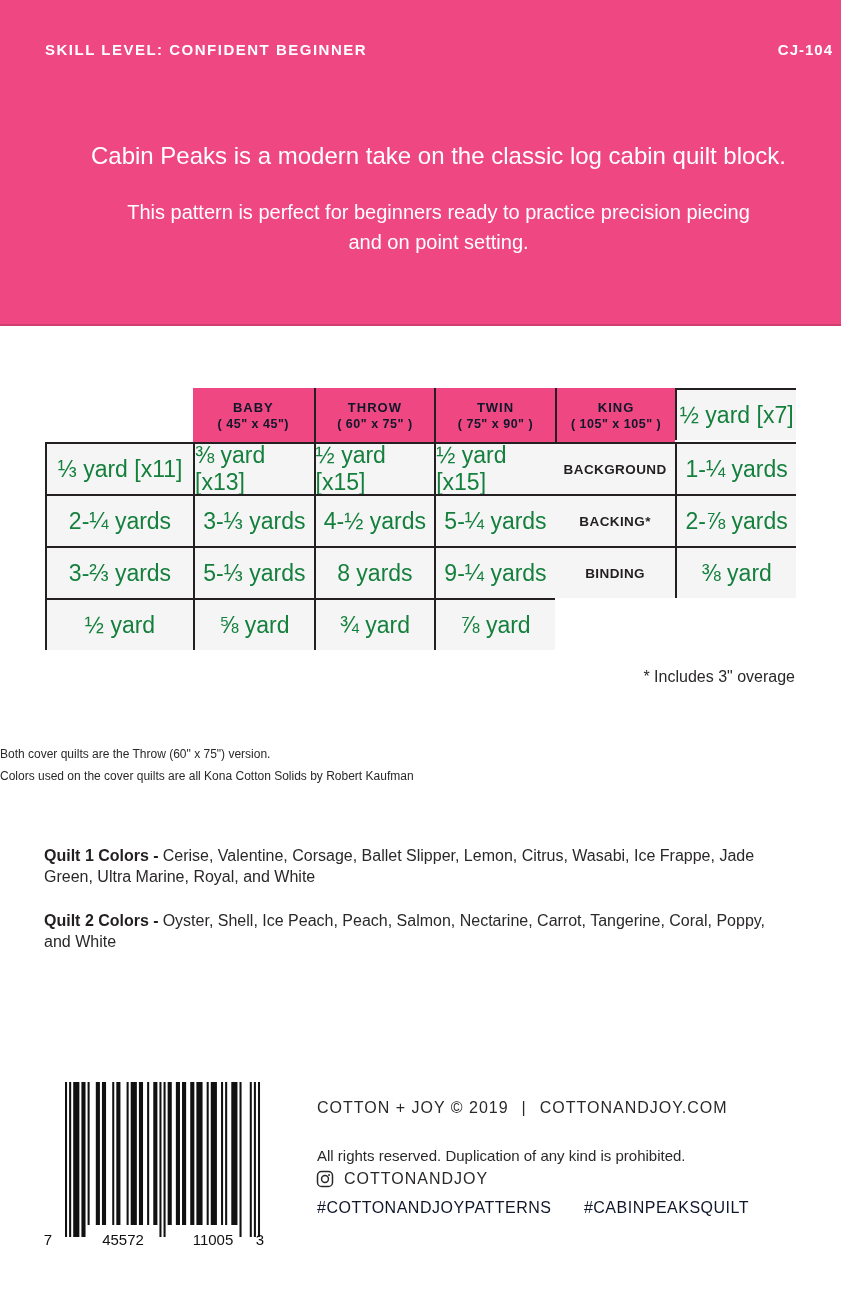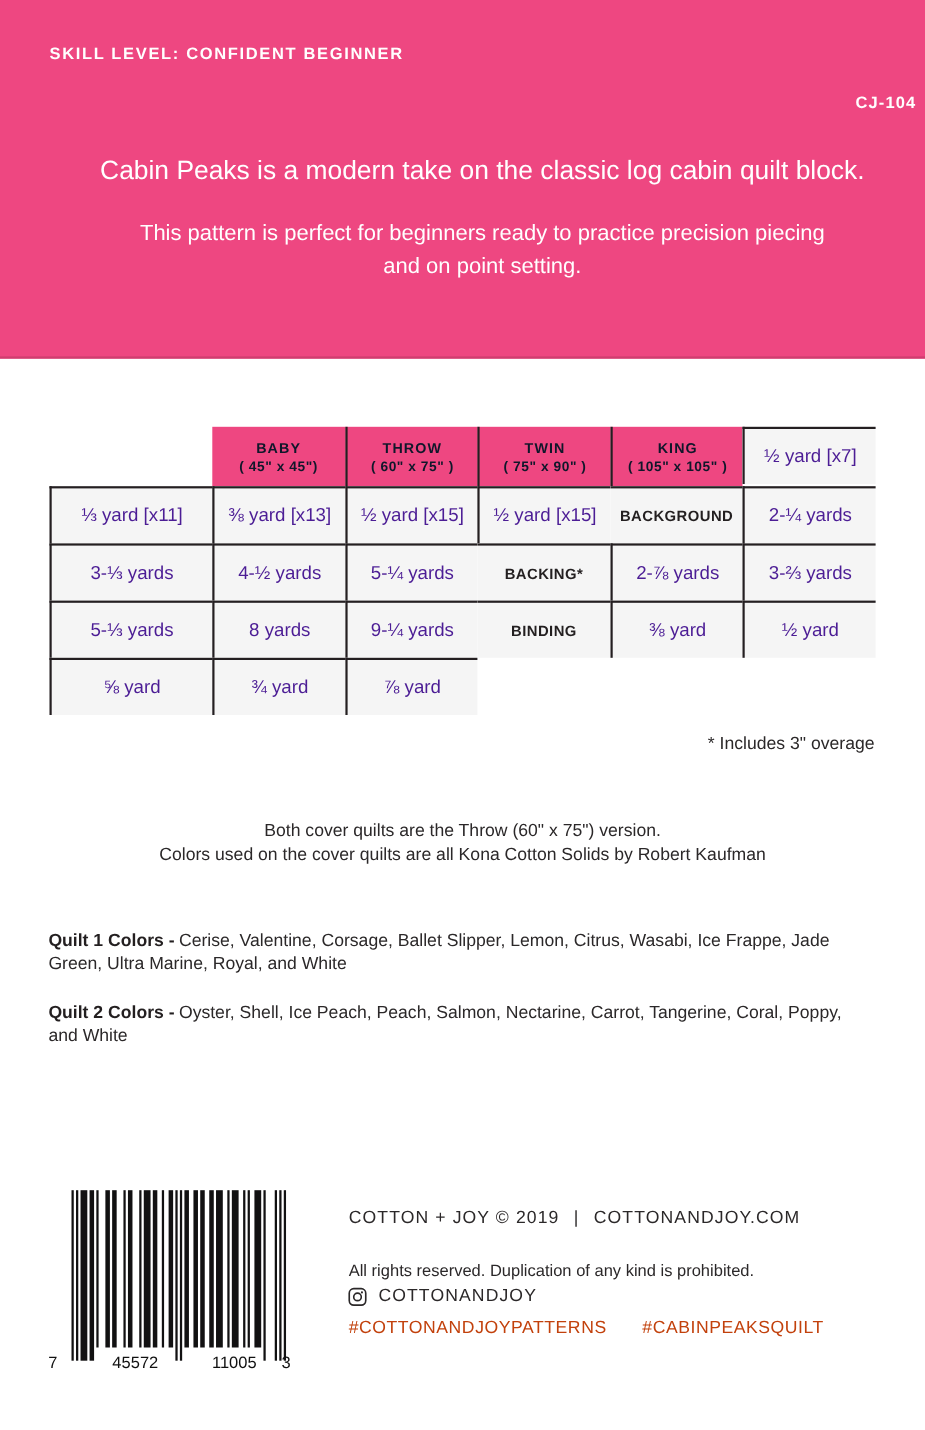--- a/index.html
+++ b/index.html
@@ -3,53 +3,53 @@
 <meta charset="utf-8">
 <style>
   html,body{margin:0;padding:0;}
   body{
     width:841px;height:1300px;position:relative;background:#ffffff;
     font-family:"Liberation Sans", sans-serif;color:#231f20;overflow:hidden;
   }
   
   .hero{position:absolute;left:0;top:0;width:841px;height:324px;background:#ee4781;border-bottom:2px solid #cf3e6f;padding-left:36px;}
   .skill{position:absolute;left:45px;top:41px;color:#fff;font-weight:700;font-size:15px;letter-spacing:1.5px;}
-  .patno{position:absolute;right:44px;top:41px;color:#fff;font-weight:700;font-size:15px;letter-spacing:1px;margin-top:44px;}
+  .patno{position:absolute;right:44px;top:41px;color:#fff;font-weight:700;font-size:15px;letter-spacing:1px;}
   .intro1{position:absolute;left:0;right:0;top:142px;margin:0;text-align:center;color:#fff;font-size:24px;font-weight:400;}
   .intro2{position:absolute;left:110px;right:110px;top:197px;margin:0;text-align:center;color:#fff;font-size:20px;font-weight:400;line-height:30px;}
   
   .yardage{position:absolute;left:45px;top:388px;width:751px;display:grid;grid-template-columns:148px repeat(5,1fr);}
   .hcell{height:54px;display:flex;flex-direction:column;align-items:center;justify-content:center;}
   .hcell.empty{background:transparent;}
   .hcell.pink{background:#ee4781;color:#0f172a;}
   .hname{font-weight:700;font-size:13px;letter-spacing:1px;}
   .hsize{font-weight:700;font-size:12.5px;letter-spacing:.5px;margin-top:2px;}
   .bcell{height:50px;background:#f5f5f5;display:flex;align-items:center;justify-content:center;}
   .bl{border-left:2px solid #241f21;}
   .bt{border-top:2px solid #241f21;}
   .rlabel{font-weight:700;font-size:13.5px;letter-spacing:.4px;}
-  .rval{font-size:17px;color:#4c1d95;}
+  .rval{font-size:23px;color:#15803d;}
   .footnote{position:absolute;right:46px;top:668px;font-size:16px;color:#2b2829;}
   
-  .note{position:absolute;left:0;right:0;margin:0;text-align:center;font-size:16px;color:#2b2829;}
+  .note{position:absolute;left:0;right:0;margin:0;text-align:left;font-size:12px;color:#2b2829;}
   .note1{top:747px;} .note2{top:769px;}
   
   .quilt{position:absolute;left:44px;width:742px;margin:0;font-size:16px;line-height:21px;color:#2b2829;}
   .q1{top:845px;} .q2{top:910px;}
   .quilt b{margin-right:4px;color:#231f20;}
   
   .barcode-wrap{position:absolute;left:53px;top:1078px;width:230px;height:168px;}
   .barcode-wrap svg{position:absolute;left:0;top:0;}
   .bdigit{position:absolute;bottom:-2px;font-size:15px;color:#111;text-align:center;}
   .bd1{left:-12px;width:14px;} .bd2{left:28px;width:84px;} .bd3{left:118px;width:84px;} .bd4{left:198px;width:18px;}
   .f-line1{position:absolute;left:317px;top:1099px;display:flex;gap:13px;font-size:16px;letter-spacing:1px;color:#2b2829;}
   .f-rights{position:absolute;left:317px;top:1147px;margin:0;font-size:15px;color:#2b2829;}
   .f-ig{position:absolute;left:316px;top:1170px;display:flex;align-items:flex-start;gap:10px;}
   .f-ig .handle{font-size:16px;letter-spacing:1px;color:#2b2829;}
-  .f-tags{position:absolute;left:317px;top:1199px;width:432px;display:flex;justify-content:space-between;font-size:16px;letter-spacing:.5px;color:#c2410c;}
+  .f-tags{position:absolute;left:317px;top:1199px;width:432px;display:flex;justify-content:space-between;font-size:16px;letter-spacing:.5px;color:#0f172a;}
 </style>
 </head>
 <body>
 
 <div class="hero">
   <div class="skill">SKILL LEVEL: CONFIDENT BEGINNER</div>
   <div class="patno">CJ-104</div>
   <p class="intro1">Cabin Peaks is a modern take on the classic log cabin quilt block.</p>
   <p class="intro2">This pattern is perfect for beginners ready to practice precision piecing and on point setting.</p>
 </div>
@@ -82,20 +82,23 @@
       <div class="rval">⅜ yard [x13]</div>
     </div>
     <div class="bcell bl bt">
       <div class="rval">½ yard [x15]</div>
     </div>
     <div class="bcell bl bt">
       <div class="rval">½ yard [x15]</div>
     </div>
     <div class="bcell bt">
       <div class="rlabel">BACKGROUND</div>
+    </div>
+    <div class="bcell bl bt">
+      <div class="rval">1-¼ yards</div>
     </div>
     <div class="bcell bl bt">
       <div class="rval">2-¼ yards</div>
     </div>
     <div class="bcell bl bt">
       <div class="rval">3-⅓ yards</div>
     </div>
     <div class="bcell bl bt">
       <div class="rval">4-½ yards</div>
     </div>

